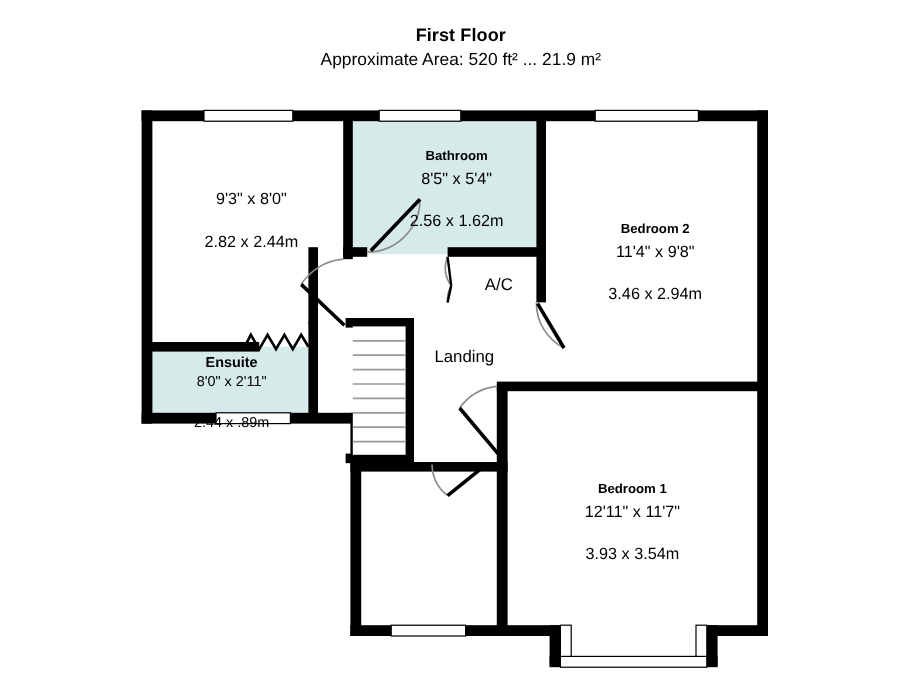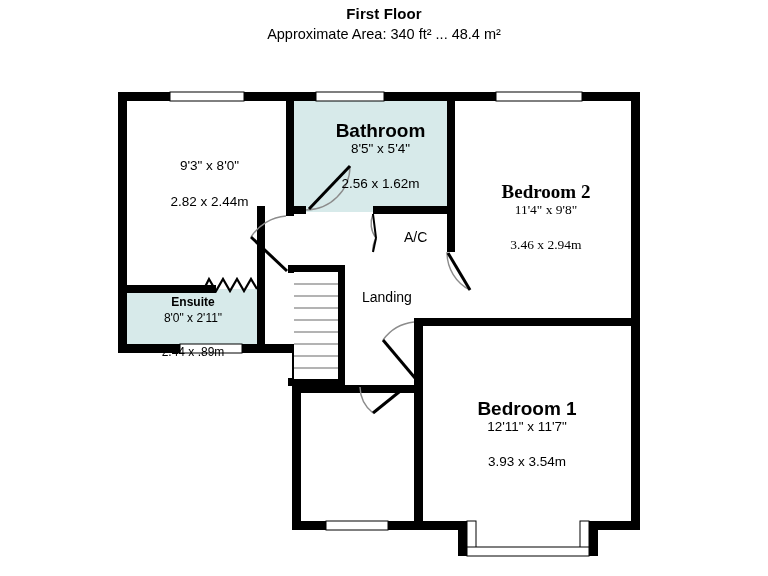--- a/index.html
+++ b/index.html
@@ -22,21 +22,21 @@
     background: #ffffff;
   }
 
   
   .header {
     position: absolute;
     top: 0;
     left: 0;
     width: 768px;
     text-align: center;
-    padding-top: 4px;
+    padding-top: 20px;
   }
   .plan-title {
     font-size: 15px;
     font-weight: bold;
     letter-spacing: 0.1px;
     line-height: 19px;
   }
   .plan-subtitle {
     font-size: 14.5px;
     font-weight: normal;
@@ -57,21 +57,21 @@
   
   .room-label {
     position: absolute;
     text-align: center;
     line-height: 17.5px;
     white-space: nowrap;
     pointer-events: none;
   }
   .room-label .rl-name {
     display: block;
-    font-size: 19px;
+    font-size: 11px;
     font-weight: bold;
   }
   .room-label .rl-imperial {
     display: block;
     font-size: 13.5px;
     font-weight: normal;
   }
   .room-label .rl-metric {
     display: block;
     font-size: 13.5px;
@@ -91,21 +91,21 @@
     pointer-events: none;
   }
 </style>
 </head>
 <body>
 
 <div id="plan-root">
 
   <div class="header">
     <div class="plan-title">First Floor</div>
-    <div class="plan-subtitle">Approximate Area: 340 ft² ... 48.4 m²</div>
+    <div class="plan-subtitle">Approximate Area: 520 ft² ... 21.9 m²</div>
   </div>
 
   <svg id="floorplan-svg" viewBox="0 0 768 576">
 
     <g>
 
       <rect x="126" y="100" width="165" height="189" fill="#ffffff"></rect>
 
       <rect x="291" y="100" width="160" height="112" fill="#d7eaea"></rect>
 
@@ -240,21 +240,21 @@
     <span class="rl-imperial">9'3" x 8'0"</span>
     <span class="rl-metric">2.82 x 2.44m</span>
   </div>
 
   <div class="room-label" style="left: 318px; top: 122px; width: 125px;">
     <span class="rl-name">Bathroom</span>
     <span class="rl-imperial">8'5" x 5'4"</span>
     <span class="rl-metric">2.56 x 1.62m</span>
   </div>
 
-  <div class="room-label" style="left: 481px; top: 183px; width: 130px; font-family: Liberation Serif, serif;">
+  <div class="room-label" style="left: 481px; top: 183px; width: 130px;">
     <span class="rl-name">Bedroom 2</span>
     <span class="rl-imperial">11'4" x 9'8"</span>
     <span class="rl-metric">3.46 x 2.94m</span>
   </div>
 
   <div class="room-label compact" style="left: 134px; top: 294px; width: 118px;">
     <span class="rl-name">Ensuite</span>
     <span class="rl-imperial">8'0" x 2'11"</span>
     <span class="rl-metric">2.44 x .89m</span>
   </div>

